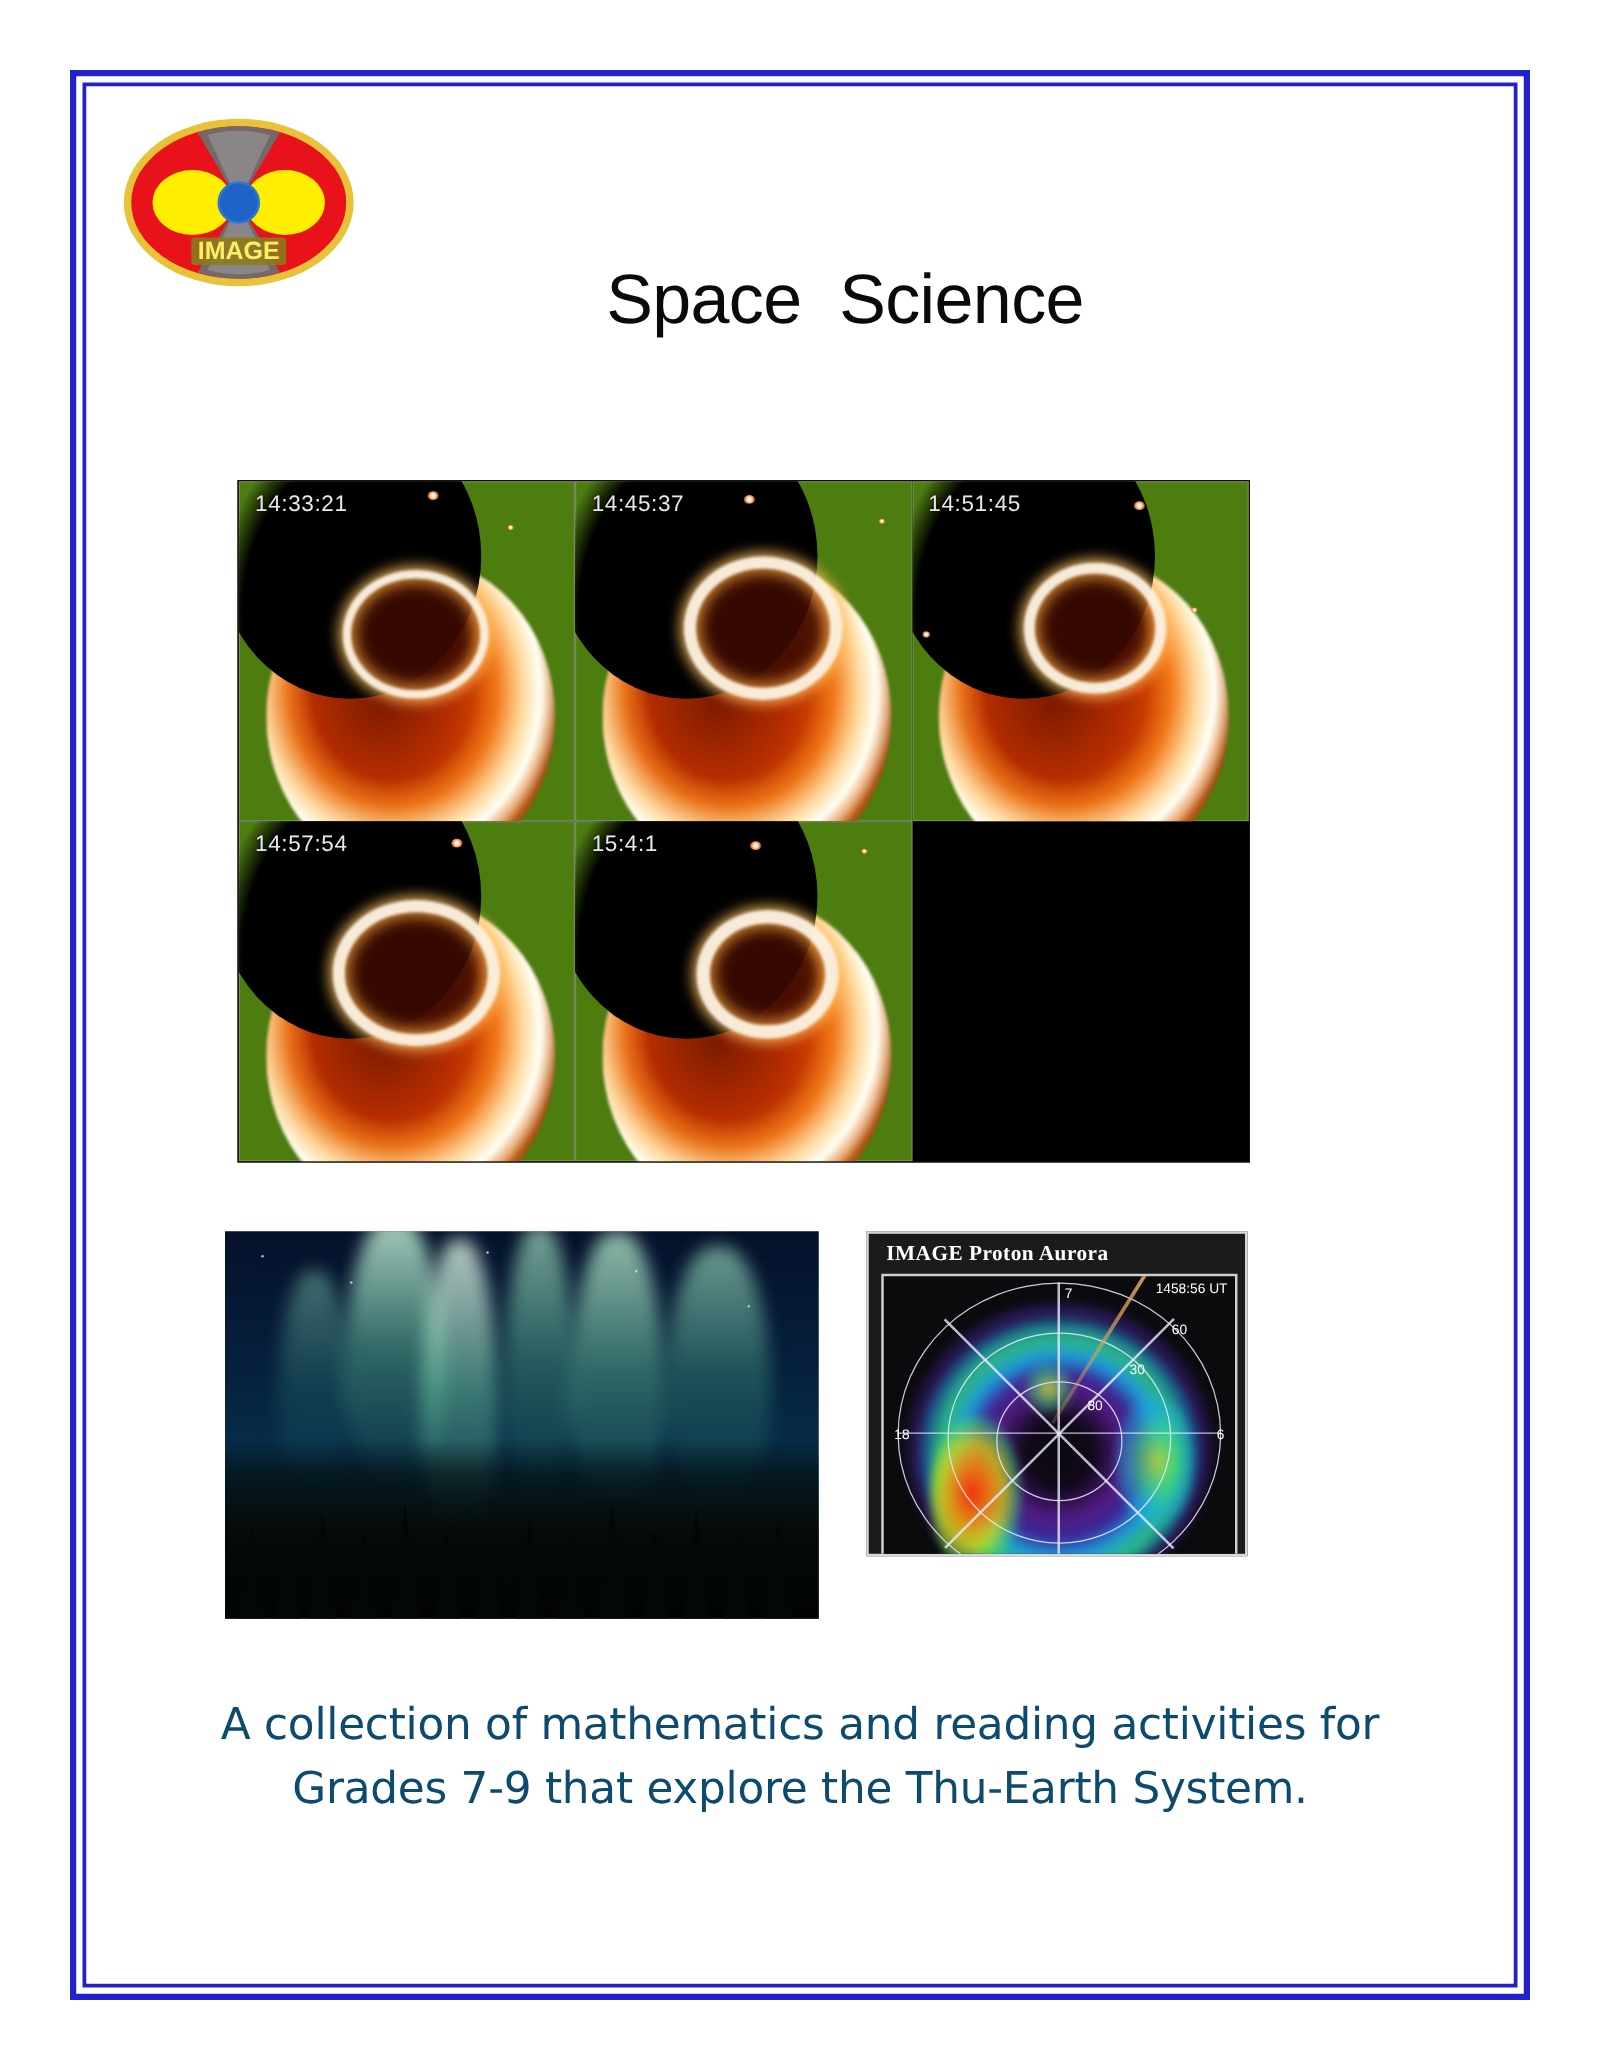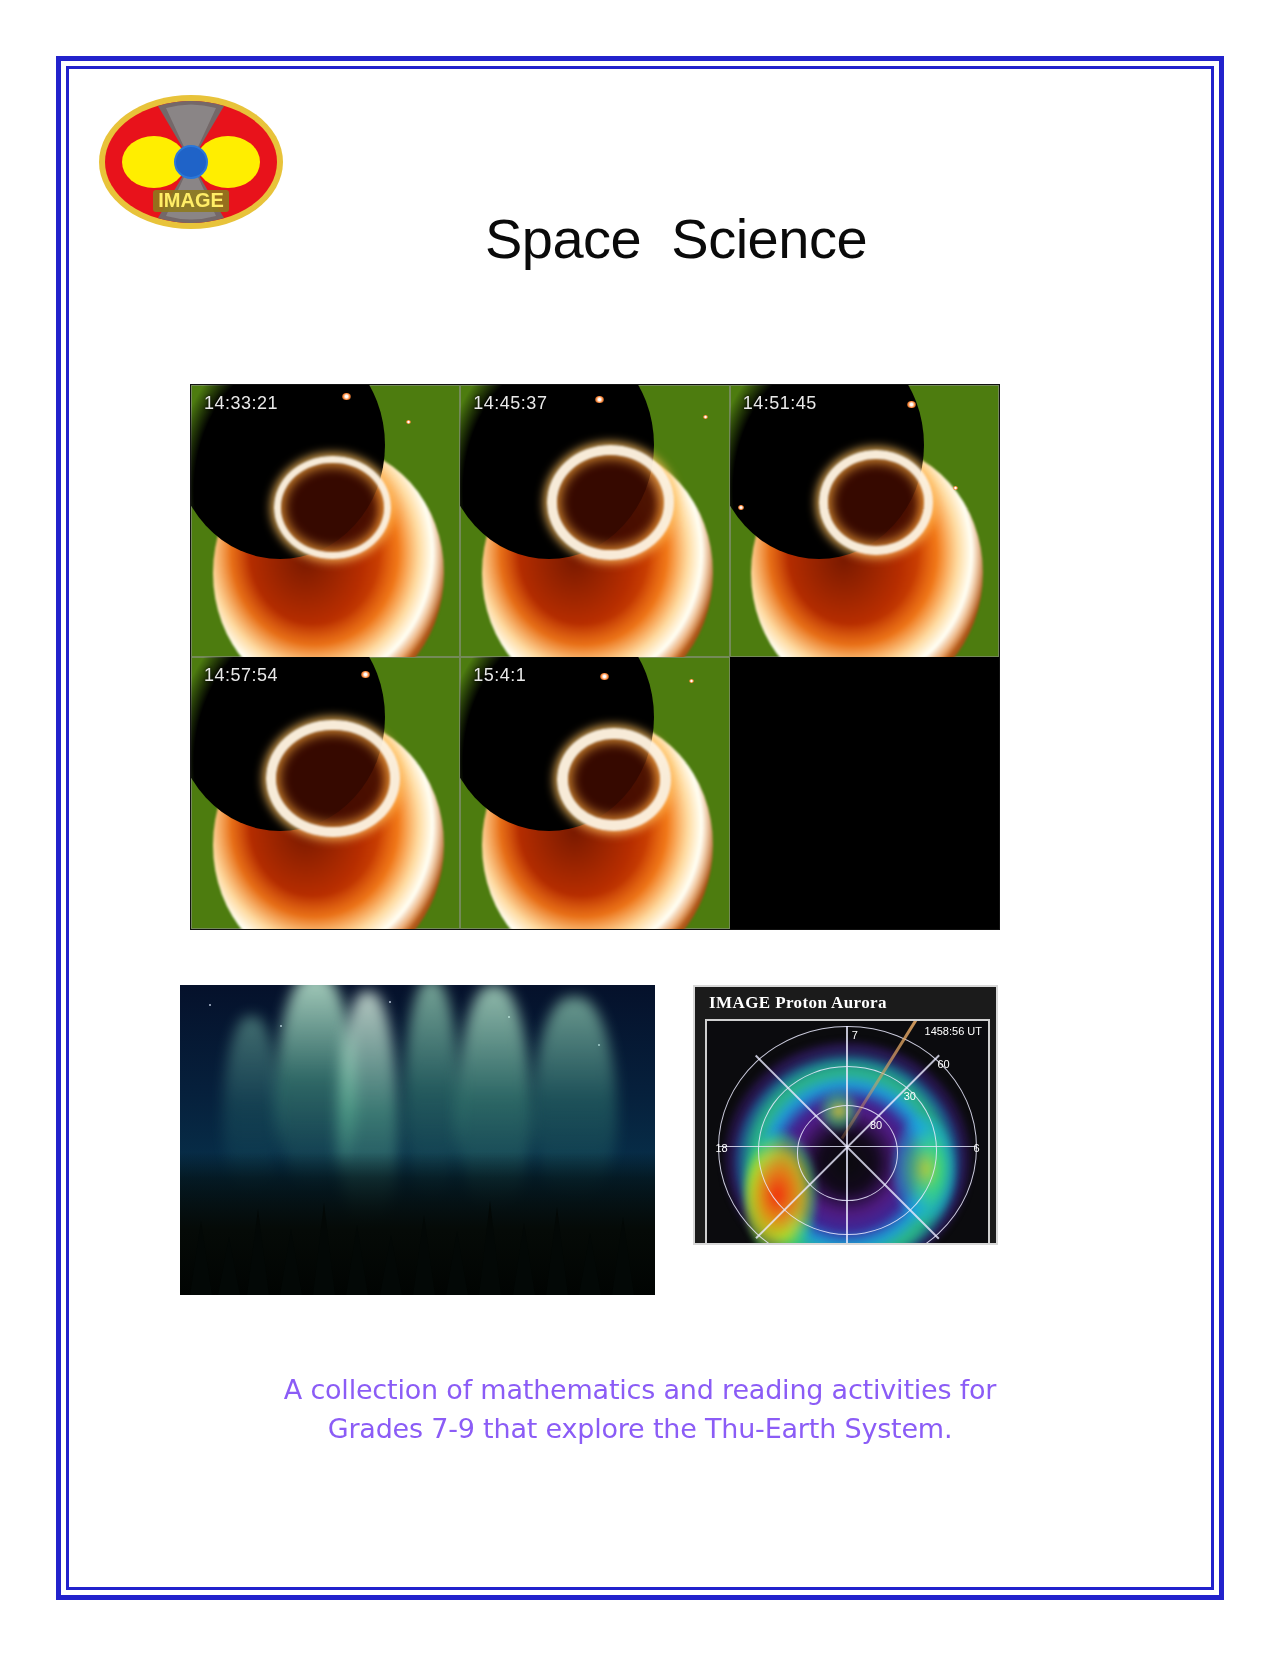--- a/index.html
+++ b/index.html
@@ -272,25 +272,24 @@
     z-index: 7;
   }
 
   
   .caption {
     position: absolute;
     left: 120px; top: 1355px;
     width: 1040px;
     text-align: center;
     font-family: "DejaVu Sans", sans-serif;
-    font-size: 27px;
+    font-size: 35px;
     line-height: 1.45;
-    color: #8b5cf6;
+    color: #0c4a6e;
     letter-spacing: -0.2px;
-    margin-top: 15px;
   }
   .caption span { display: block; }
 </style>
 </head>
 <body>
 
 <div class="page">
 
   <div class="border-outer"></div>
   <div class="border-inner"></div>

